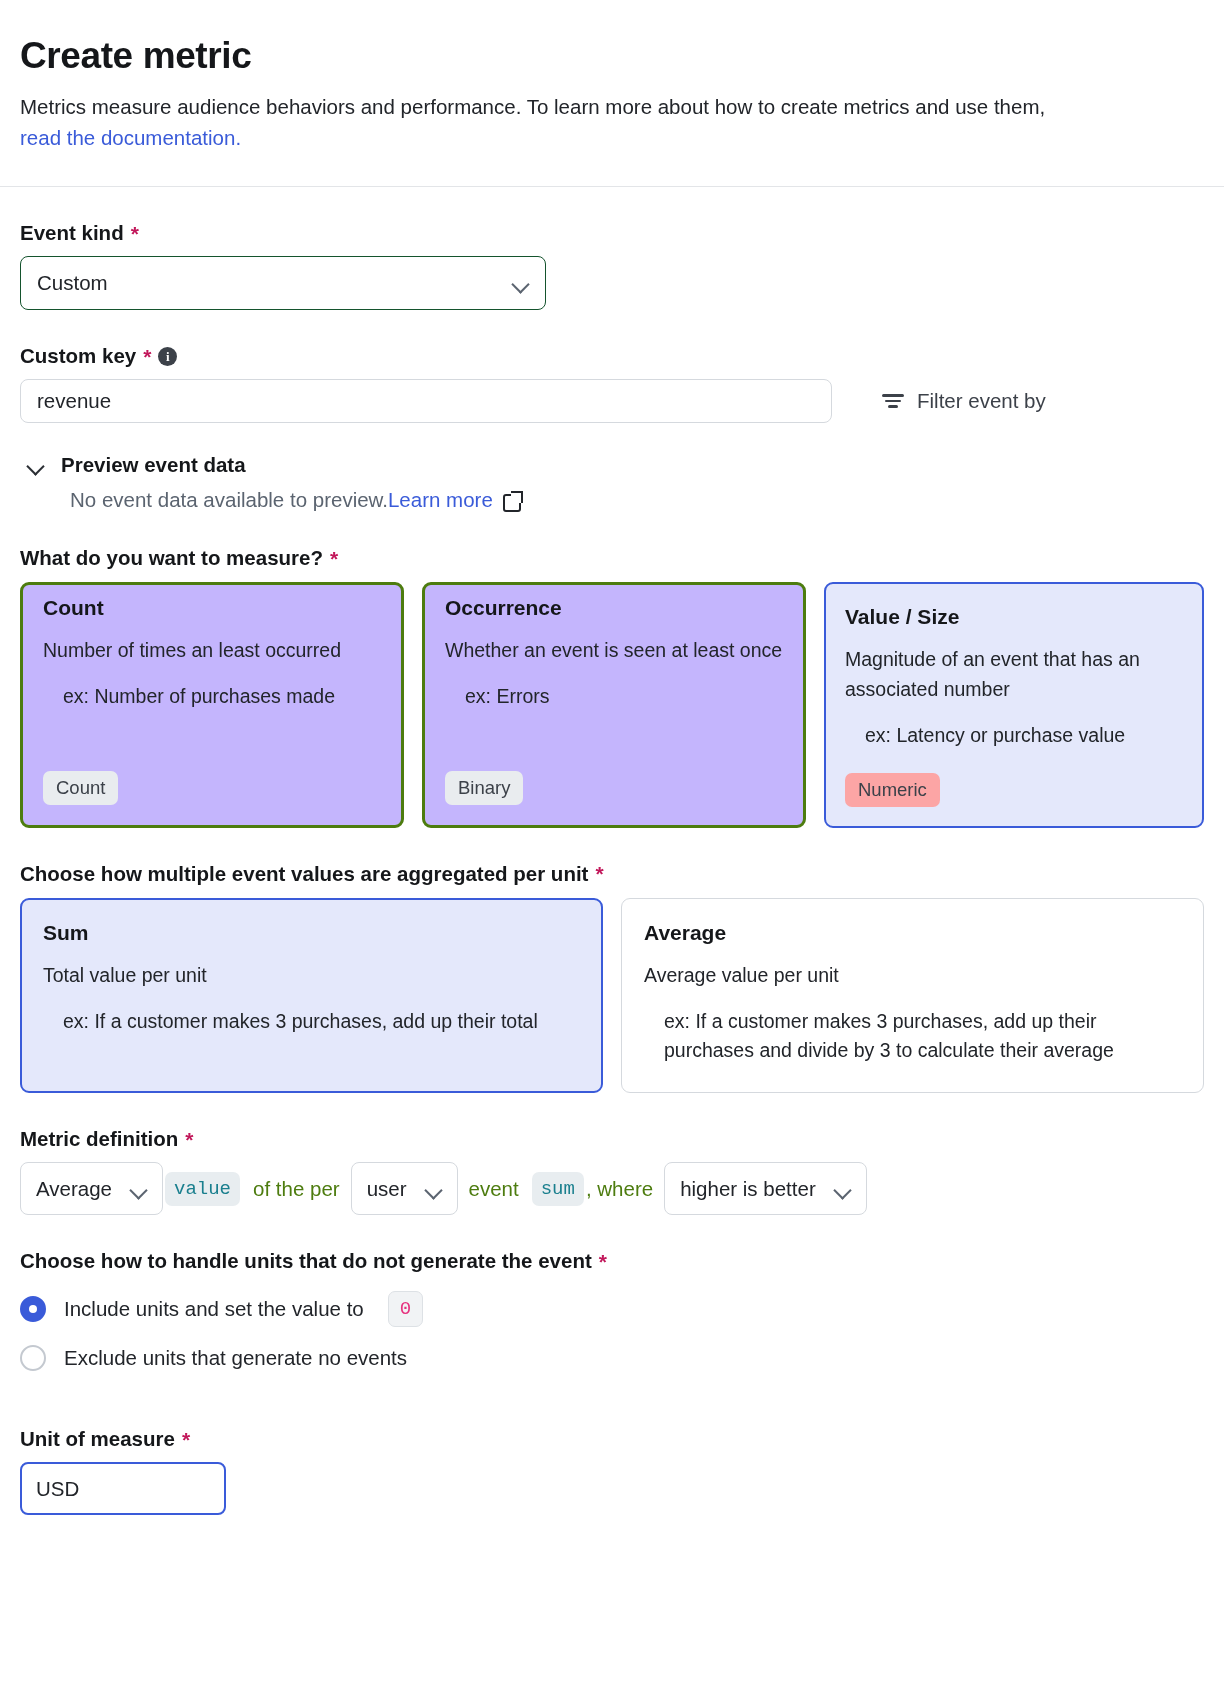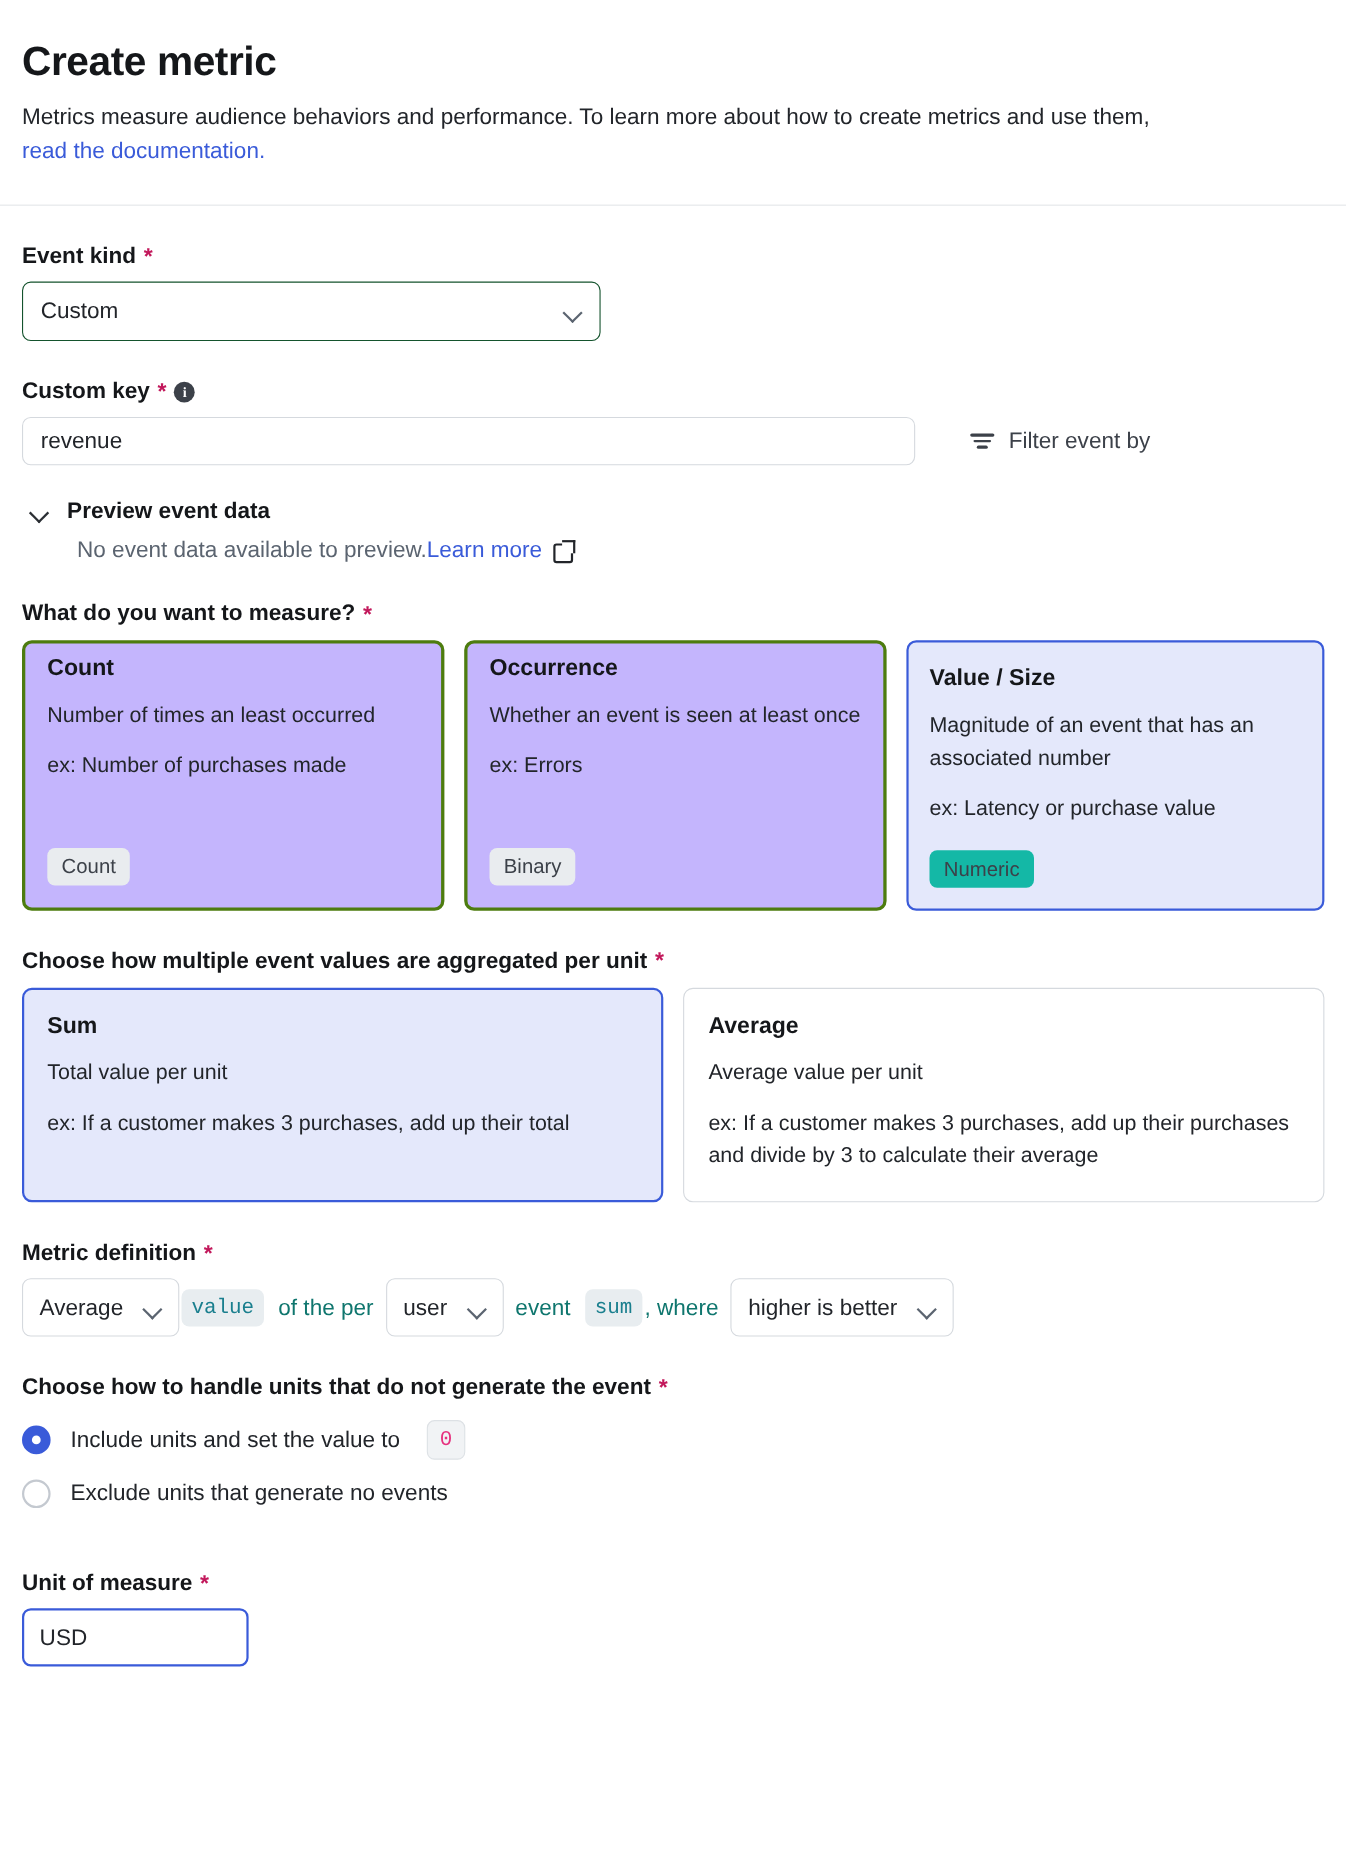--- a/index.html
+++ b/index.html
@@ -163,31 +163,31 @@
     cursor: pointer;
     display: flex; flex-direction: column;
   }
   .card.selected {
     border: 2px solid #3a5bd9;
     background: #e4e8fb;
     padding: 21px 19px 19px 19px;
   }
   .card-title { font-size: 21px; font-weight: bold; color: #15171a; margin-bottom: 16px; }
   .card-desc { font-size: 19.5px; line-height: 1.53; color: #22252a; margin-bottom: 16px; }
-  .card-ex { font-size: 19.5px; line-height: 1.53; color: #22252a; }
+  .card-ex { font-size: 19.5px; line-height: 1.53; color: #22252a; margin-left: 20px; }
   .card-badge-wrap { margin-top: auto; padding-top: 22px; }
   .badge {
     display: inline-block;
     background: #e9ecef;
     color: #3c4149;
     border-radius: 7px;
     padding: 6px 13px;
     font-size: 18.5px;
   }
-  .card.selected .badge { background: #14b8a6; }
+  .card.selected .badge { background: #fca5a5; }
 
   .cards-2 { display: flex; gap: 18px; margin-top: 12px; align-items: stretch; }
   .card2 {
     flex: 1;
     border: 1px solid #d5d9de;
     border-radius: 9px;
     background: #fff;
     padding: 22px 22px 26px 22px;
     cursor: pointer;
   }
@@ -203,21 +203,21 @@
     height: 53px;
     border: 1px solid #d5d9de;
     border-radius: 8px;
     background: #fff;
     display: flex; align-items: center; gap: 18px;
     padding: 0 15px;
     font-size: 20.5px;
     color: #22252a;
     cursor: pointer;
   }
-  .def-text { font-size: 20.5px; color: #0f766e; padding: 0 11px; white-space: nowrap; }
+  .def-text { font-size: 20.5px; color: #4d7c0f; padding: 0 11px; white-space: nowrap; }
   .code-chip {
     background: #e8edf0;
     color: #1a7f8e;
     font-family: "Liberation Mono", monospace;
     font-size: 19px;
     border-radius: 7px;
     padding: 6px 9px;
     margin: 0 2px;
   }
 

